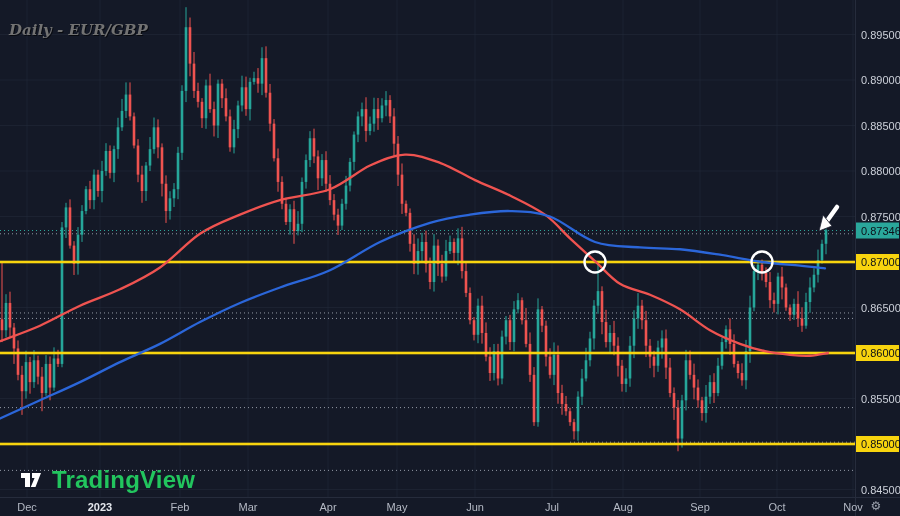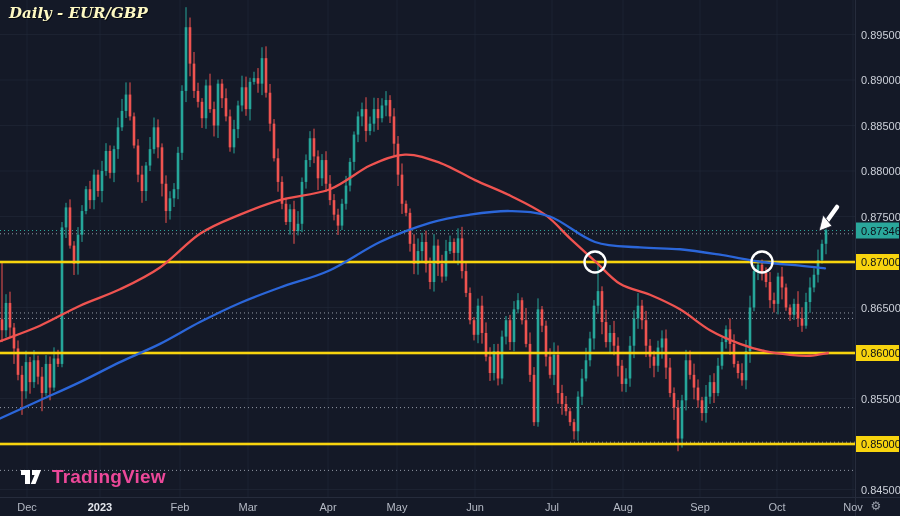--- a/index.html
+++ b/index.html
@@ -1,23 +1,23 @@
 <!DOCTYPE html>
 <html><head>
 <meta charset="utf-8">
 <style>
   html,body{margin:0;padding:0;background:#0d1117;}
   #root{position:relative;width:900px;height:516px;background:#141927;overflow:hidden;
         font-family:"Liberation Sans",sans-serif;}
   #plot{position:absolute;left:0;top:0;cursor:crosshair;}
-  #title{position:absolute;left:9px;top:4px;font-family:"DejaVu Serif",serif;
-         font-style:italic;font-weight:bold;font-size:15px;color:#fef9c3;
+  #title{position:absolute;left:9px;top:21px;font-family:"DejaVu Serif",serif;
+         font-style:italic;font-weight:bold;font-size:15px;color:#737373;
          text-shadow:1px 1px 0 rgba(0,0,0,.6);white-space:nowrap;}
   #watermark{position:absolute;left:20px;top:466px;display:flex;align-items:center;gap:8px;}
-  #watermark .wm-text{color:#ec4899;font-size:19px;font-weight:bold;letter-spacing:.2px;}
+  #watermark .wm-text{color:#22c55e;font-size:24px;font-weight:bold;letter-spacing:.2px;}
   #gear{position:absolute;left:862px;top:499px;width:28px;height:14px;display:flex;
         align-items:center;justify-content:center;color:#9aa0ac;font-size:12px;
         background:none;border:none;cursor:pointer;line-height:1;}
 </style>
 </head>
 <body>
 
 <div id="root">
   <svg id="plot" width="900" height="516">
       <rect x="0" y="0" width="900" height="516" fill="#141927"></rect>

